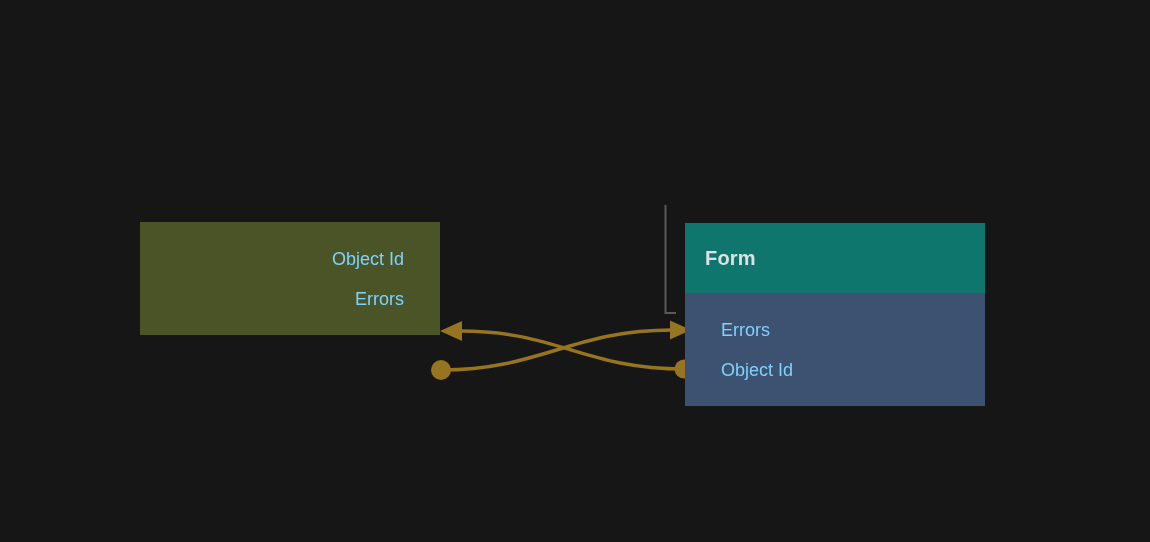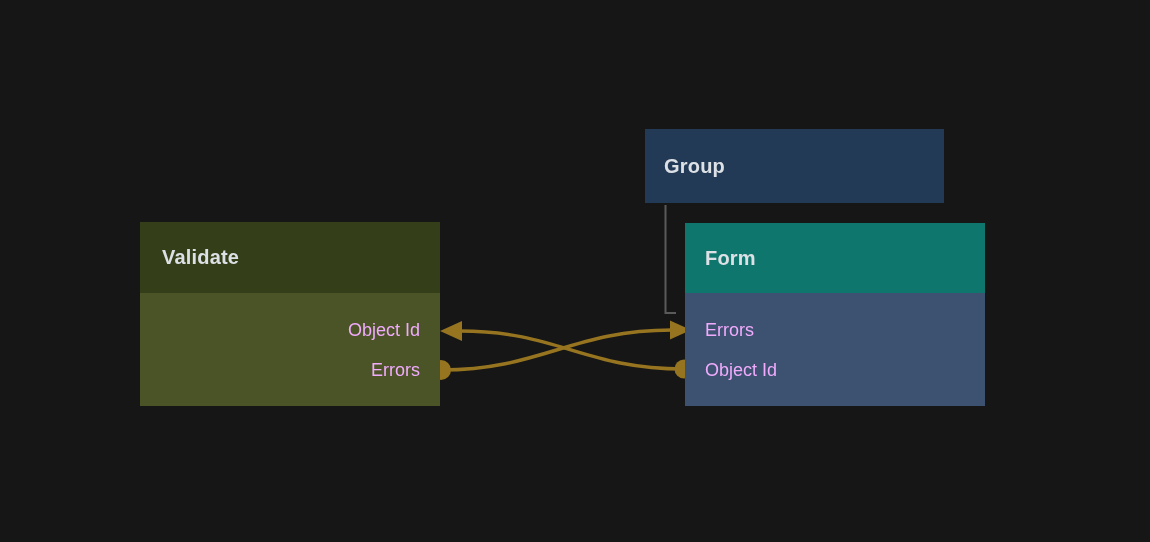--- a/index.html
+++ b/index.html
@@ -38,22 +38,22 @@
     color: #dde1e5;
   }
   .node-body {
     box-sizing: border-box;
     padding-top: 17px;
   }
   .port-row {
     height: 40px;
     line-height: 40px;
     font-size: 18px;
-    color: #f0abfc;
-    padding: 0 20px;
+    color: #7dd3fc;
+    padding: 0 36px;
     white-space: nowrap;
   }
   .port-row.align-right { text-align: right; }
   .port-row.align-left  { text-align: left; }
 
   
   #node-validate { left: 140px; top: 222px; width: 300px; height: 184px; }
   #node-validate .node-header { height: 71px; background: #343e19; padding-left: 22px; }
   #node-validate .node-body   { height: 113px; background: #4b5427; }
 
@@ -82,38 +82,30 @@
     <polygon points="440,331 462,321 462,341" fill="#967420"></polygon>
 
     <polygon points="691,330 670,320.5 670,339.5" fill="#967420"></polygon>
 
     <circle cx="441" cy="370" r="10" fill="#967420"></circle>
 
     <circle cx="684" cy="369" r="9.5" fill="#967420"></circle>
   </svg>
 
   <div class="node" id="node-validate">
-    <div class="node-header">
-      <span>Validate</span>
-    </div>
     <div class="node-body">
       <div class="port-row align-right">
         <span>Object Id</span>
       </div>
       <div class="port-row align-right">
         <span>Errors</span>
       </div>
     </div>
   </div>
 
-  <div class="node" id="node-group">
-    <div class="node-header">
-      <span>Group</span>
-    </div>
-  </div>
 
   <div class="node" id="node-form">
     <div class="node-header">
       <span>Form</span>
     </div>
     <div class="node-body">
       <div class="port-row align-left">
         <span>Errors</span>
       </div>
       <div class="port-row align-left">

